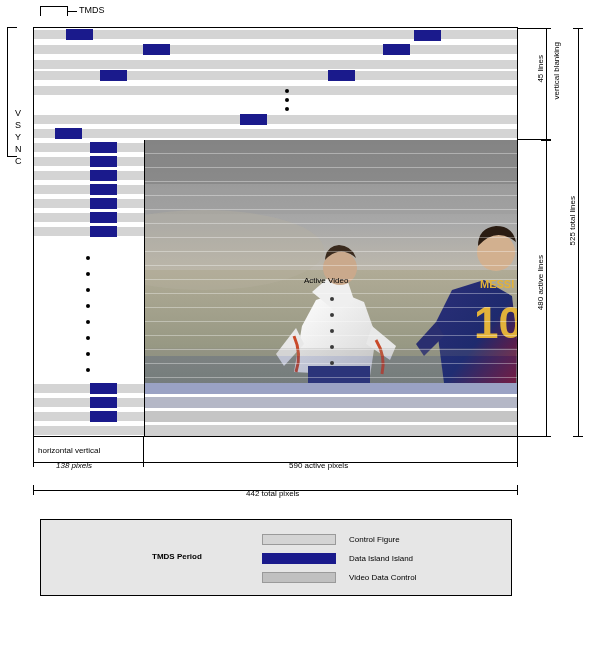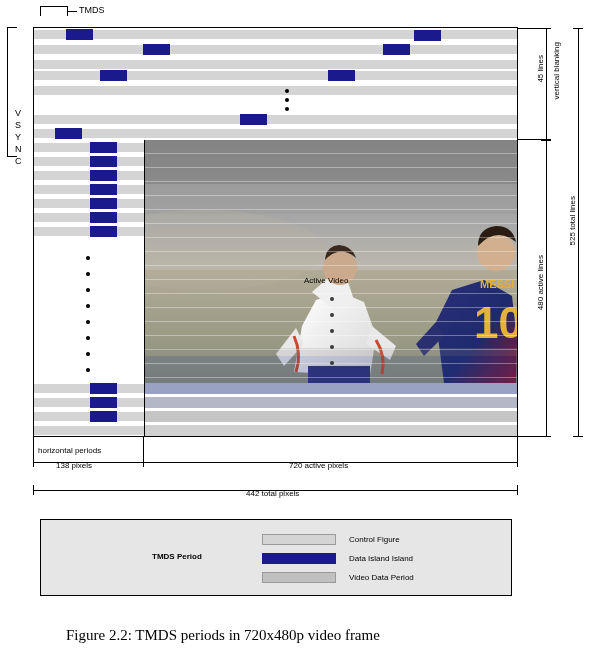--- a/index.html
+++ b/index.html
@@ -218,40 +218,39 @@
   <div class="line abs" style="left:578px;top:28px;width:1px;height:409px;"></div>
   <div class="line abs" style="left:573px;top:28px;width:10px;height:1px;"></div>
   <div class="line abs" style="left:573px;top:436px;width:10px;height:1px;"></div>
   <div class="lbl vert abs" style="left:568px;top:196px;">525 total lines</div>
 
   <div class="line abs" style="left:33px;top:462px;width:111px;height:1px;"></div>
   <div class="line abs" style="left:33px;top:457px;width:1px;height:10px;"></div>
   <div class="line abs" style="left:143px;top:457px;width:1px;height:10px;"></div>
   <div class="line abs" style="left:33px;top:437px;width:1px;height:20px;"></div>
   <div class="line abs" style="left:143px;top:437px;width:1px;height:20px;"></div>
-  <div class="lbl abs" style="left:38px;top:446px;">horizontal periods</div>
-  <div class="lbl abs" style="left:56px;top:461px;">138 pixels</div>
+  <div class="lbl abs" style="left:38px;top:446px;">horizontal vertical</div>
+  <div class="lbl abs" style="left:56px;top:461px;font-style:italic;">138 pixels</div>
 
   <div class="line abs" style="left:144px;top:462px;width:374px;height:1px;"></div>
   <div class="line abs" style="left:517px;top:457px;width:1px;height:10px;"></div>
   <div class="line abs" style="left:517px;top:437px;width:1px;height:20px;"></div>
-  <div class="lbl abs" style="left:289px;top:461px;">720 active pixels</div>
+  <div class="lbl abs" style="left:289px;top:461px;">590 active pixels</div>
 
   <div class="line abs" style="left:33px;top:490px;width:485px;height:1px;"></div>
   <div class="line abs" style="left:33px;top:485px;width:1px;height:10px;"></div>
   <div class="line abs" style="left:517px;top:485px;width:1px;height:10px;"></div>
   <div class="lbl abs" style="left:246px;top:489px;">442 total pixels</div>
 
   <div id="legend" style="left:40px;top:519px;width:470px;height:75px;"></div>
   <div class="lbl abs" style="left:152px;top:552px;font-weight:bold;">TMDS Period</div>
 
   <div class="swatch sw-control" style="left:262px;top:534px;width:74px;"></div>
   <div class="lbl abs" style="left:349px;top:535px;">Control Figure</div>
 
   <div class="swatch sw-island" style="left:262px;top:553px;width:74px;"></div>
   <div class="lbl abs" style="left:349px;top:554px;">Data Island Island</div>
 
   <div class="swatch sw-video" style="left:262px;top:572px;width:74px;"></div>
-  <div class="lbl abs" style="left:349px;top:573px;">Video Data Period</div>
-
-  <div class="caption" style="left:66px;top:627px;">Figure 2.2: TMDS periods in 720x480p video frame</div>
+  <div class="lbl abs" style="left:349px;top:573px;">Video Data Control</div>
+
 
 </div>
 
 </body></html>

